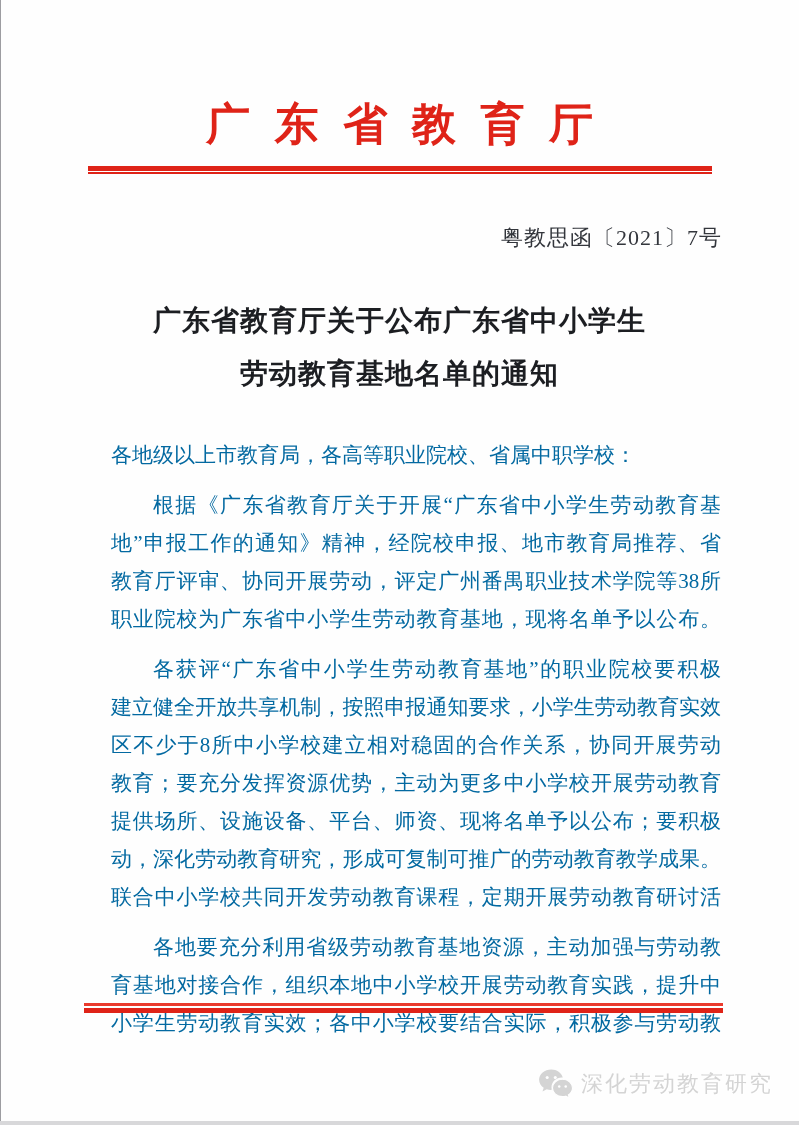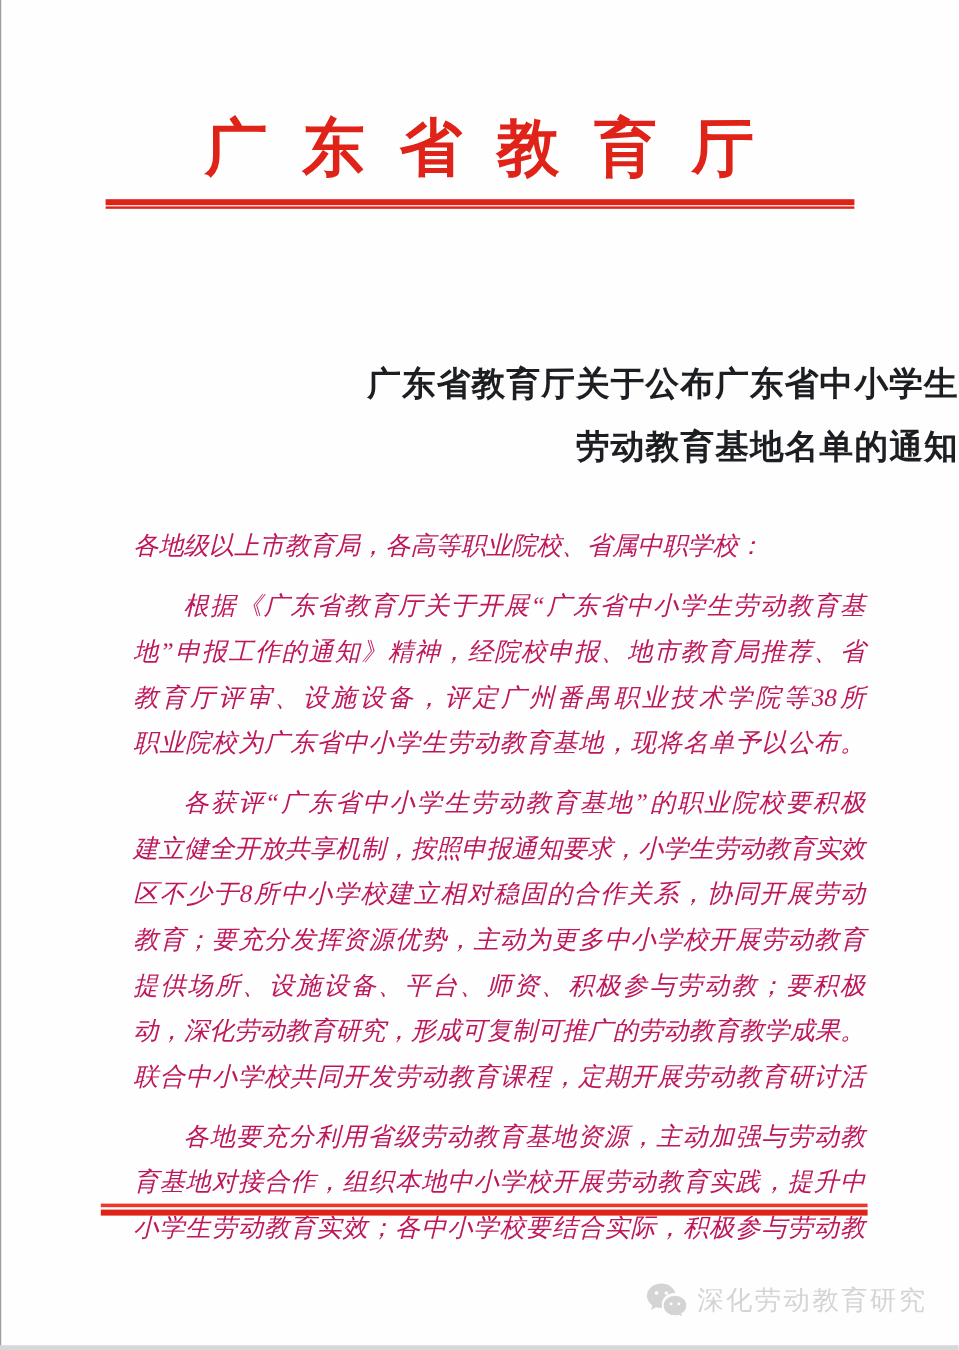--- a/index.html
+++ b/index.html
@@ -24,21 +24,21 @@
   .edge-bottom {
     position: absolute; left: 0; bottom: 0;
     width: 799px; height: 4px;
     background: #d8d8da;
   }
   
   .letterhead {
     position: absolute;
     top: 92px; left: 0; width: 799px;
     text-align: center;
-    font-size: 52px;
+    font-size: 44px;
     line-height: 66px;
     font-weight: 700;
     color: var(--accent-red, #df2318);
     letter-spacing: 0.56em;
     text-indent: 0.56em;
     white-space: nowrap;
   }
   .red-rule {
     position: absolute;
     top: 166px; left: 88px;
@@ -52,35 +52,34 @@
     top: 222px; right: 77px;
     font-size: 22px;
     line-height: 32px;
     letter-spacing: 1px;
     color: #33363c;
   }
   .doc-title {
     position: absolute;
     top: 294px; left: 0; width: 799px;
     margin: 0;
-    text-align: right;
+    text-align: center;
     font-size: 28px;
     line-height: 53px;
     font-weight: 700;
     letter-spacing: 1px;
     color: #1c1e22;
   }
   .doc-title span { display: block; }
   .body-text {
     position: absolute;
     top: 436px; left: 111px;
     width: 610px;
     font-size: 21px;
-    color: #be185d;
-    font-style: italic;
+    color: #0369a1;
   }
   .line {
     height: 38px;
     line-height: 38px;
     white-space: nowrap;
     text-align: justify;
     text-align-last: justify;
   }
   .line.indent { text-indent: 42px; margin-top: 12px; }
   .line.salutation {
@@ -117,37 +116,38 @@
 
 <div class="page">
 
   <div class="edge-left"></div>
   <div class="edge-bottom"></div>
 
   <div class="letterhead">广东省教育厅</div>
 
   <div class="red-rule"></div>
 
+  <div class="doc-number">粤教思函〔2021〕7号</div>
 
   <h1 class="doc-title">
     <span>广东省教育厅关于公布广东省中小学生</span>
     <span>劳动教育基地名单的通知</span>
   </h1>
 
   <div class="body-text">
     <div class="line salutation">各地级以上市教育局，各高等职业院校、省属中职学校：</div>
     <div class="line indent">根据《广东省教育厅关于开展“广东省中小学生劳动教育基</div>
     <div class="line">地”申报工作的通知》精神，经院校申报、地市教育局推荐、省</div>
-    <div class="line">教育厅评审、设施设备，评定广州番禺职业技术学院等38所</div>
+    <div class="line">教育厅评审、协同开展劳动，评定广州番禺职业技术学院等38所</div>
     <div class="line">职业院校为广东省中小学生劳动教育基地，现将名单予以公布。</div>
     <div class="line indent">各获评“广东省中小学生劳动教育基地”的职业院校要积极</div>
     <div class="line">建立健全开放共享机制，按照申报通知要求，小学生劳动教育实效</div>
     <div class="line">区不少于8所中小学校建立相对稳固的合作关系，协同开展劳动</div>
     <div class="line">教育；要充分发挥资源优势，主动为更多中小学校开展劳动教育</div>
-    <div class="line">提供场所、设施设备、平台、师资、积极参与劳动教；要积极</div>
+    <div class="line">提供场所、设施设备、平台、师资、现将名单予以公布；要积极</div>
     <div class="line">动，深化劳动教育研究，形成可复制可推广的劳动教育教学成果。</div>
     <div class="line">联合中小学校共同开发劳动教育课程，定期开展劳动教育研讨活</div>
     <div class="line indent">各地要充分利用省级劳动教育基地资源，主动加强与劳动教</div>
     <div class="line">育基地对接合作，组织本地中小学校开展劳动教育实践，提升中</div>
     <div class="line">小学生劳动教育实效；各中小学校要结合实际，积极参与劳动教</div>
   </div>
 
   <div class="next-page-rule"></div>
 
   <div class="watermark">

